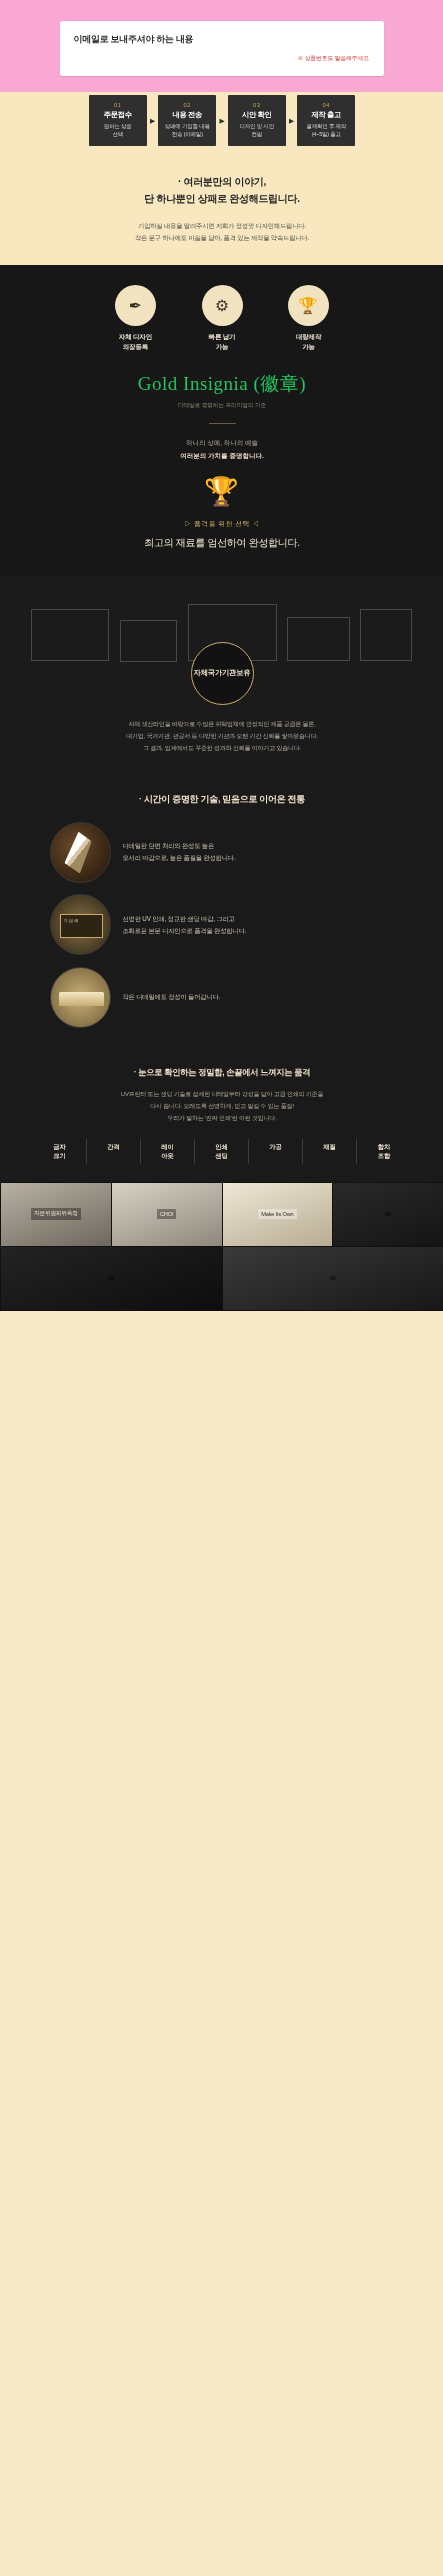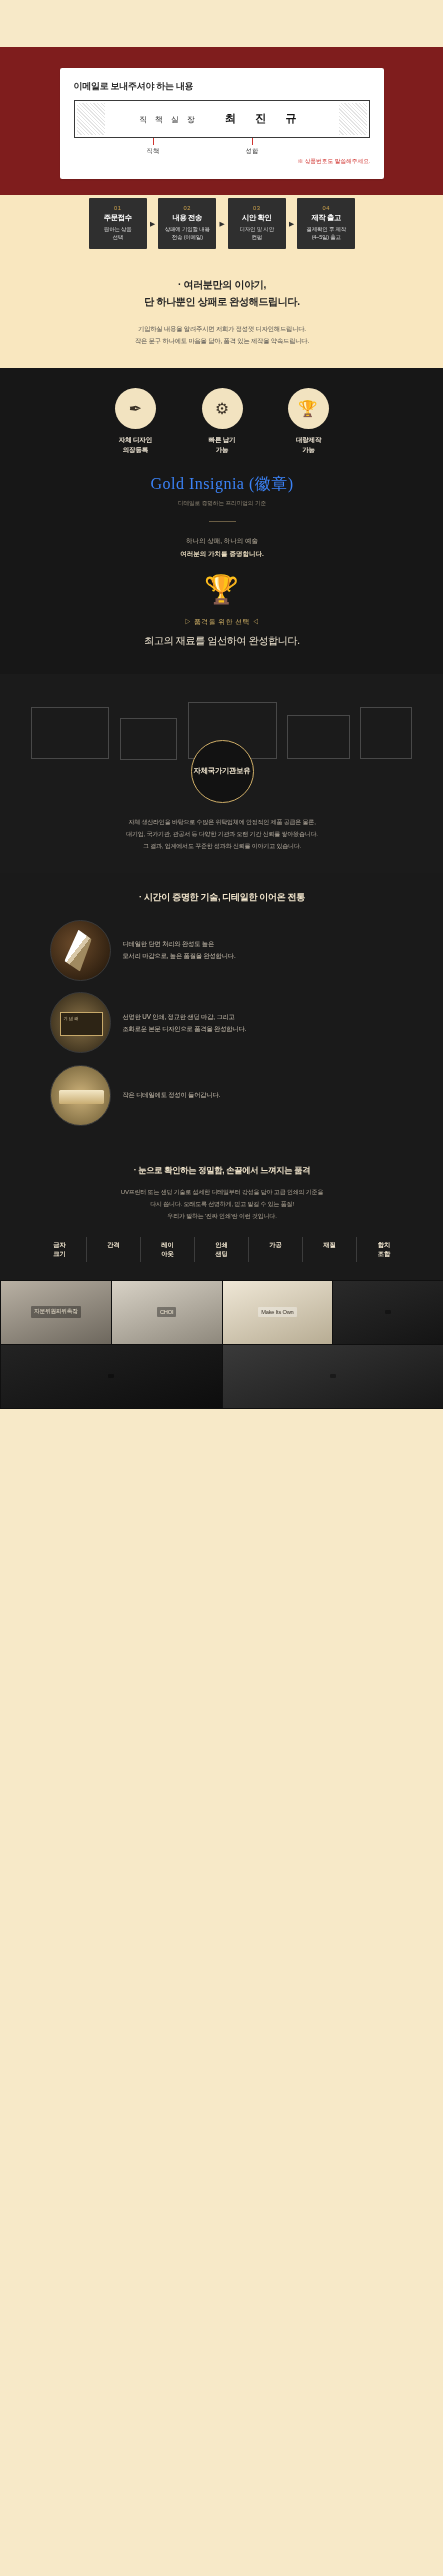--- a/index.html
+++ b/index.html
@@ -7,23 +7,22 @@
     width: 444px;
     font-family: "Liberation Sans", sans-serif;
     background: #f7e9c8;
     color: #333;
     -webkit-font-smoothing: antialiased;
   }
   .page { width: 444px; position: relative; overflow: hidden; }
 
   
   .sec-email {
-    background: #7f1d1d;
+    background: #f9a8d4;
     padding: 21px 0 15.7px 0;
-    margin-top: 47px;
   }
   .email-card {
     width: 324px;
     margin: 0 auto;
     background: #ffffff;
     border-radius: 2.1px;
     padding: 11.5px 13.6px 13.6px 13.6px;
     box-shadow: 0 0.5px 1.6px rgba(0,0,0,.12);
   }
   .email-title {
@@ -186,22 +185,22 @@
   }
   .badge .lb {
     font-size: 6.5px;
     font-weight: bold;
     line-height: 1.55;
     color: #f0e7d6;
     letter-spacing: -0.2px;
   }
   .gold-title {
     font-family: "Liberation Serif", serif;
-    font-size: 16px;
-    color: #3b82f6;
+    font-size: 19px;
+    color: #22c55e;
     letter-spacing: 0.5px;
     padding-bottom: 5.2px;
   }
   .gold-sub {
     font-size: 5.7px;
     color: #8d8madd;
     color: #8e8574;
     letter-spacing: -0.1px;
   }
   .divider-sm {
@@ -417,38 +416,20 @@
   .g-wide { grid-column: span 2; }
 </style>
 </head>
 <body>
 
 <div class="page">
 
   <section class="sec-email">
     <div class="email-card">
       <div class="email-title">이메일로 보내주셔야 하는 내용</div>
-      <div class="plate-wrap">
-        <div class="plate">
-          <div class="plate-inner">
-            <span class="plate-job">직 책 실 장</span>
-            <span class="plate-name">최   진   규</span>
-          </div>
-        </div>
-        <div class="arrows">
-          <div class="arrow-item a1">
-            <div class="bar"></div>
-            <span>직책</span>
-          </div>
-          <div class="arrow-item a2">
-            <div class="bar"></div>
-            <span>성함</span>
-          </div>
-        </div>
-      </div>
       <div class="email-note">※ 상품번호도 말씀해주세요.</div>
     </div>
   </section>
 
   <section class="sec-steps">
     <div class="step">
       <div class="num">01</div>
       <div class="nm">주문접수</div>
       <div class="ds" style="white-space:pre-line">원하는 상품
 선택</div>
@@ -532,21 +513,21 @@
       <span>보유</span>
     </div>
     <div class="factory-p">
       <div>자체 생산라인을 바탕으로 수많은 위탁업체에 안정적인 제품 공급은 물론,</div>
       <div>대기업, 국가기관, 관공서 등 다양한 기관과 오랜 기간 신뢰를 쌓아왔습니다.</div>
       <div>그 결과, 업계에서도 꾸준한 성과와 신뢰를 이야기고 있습니다.</div>
     </div>
   </section>
 
   <section class="sec-tradition">
-    <div class="trad-h">· 시간이 증명한 기술, 디테일한 이어온 전통</div>
+    <div class="trad-h">· 시간이 증명한 기술, 믿음으로 이어온 전통</div>
 
     <div class="trad-row">
       <div class="trad-thumb t1">
         <div class="shape1"></div>
       </div>
       <div class="trad-text">
         <div>디테일한 단면 처리와 완성도 높은</div>
         <div>모서리 마감으로, 높은 품질을 완성합니다.</div>
       </div>
     </div>

